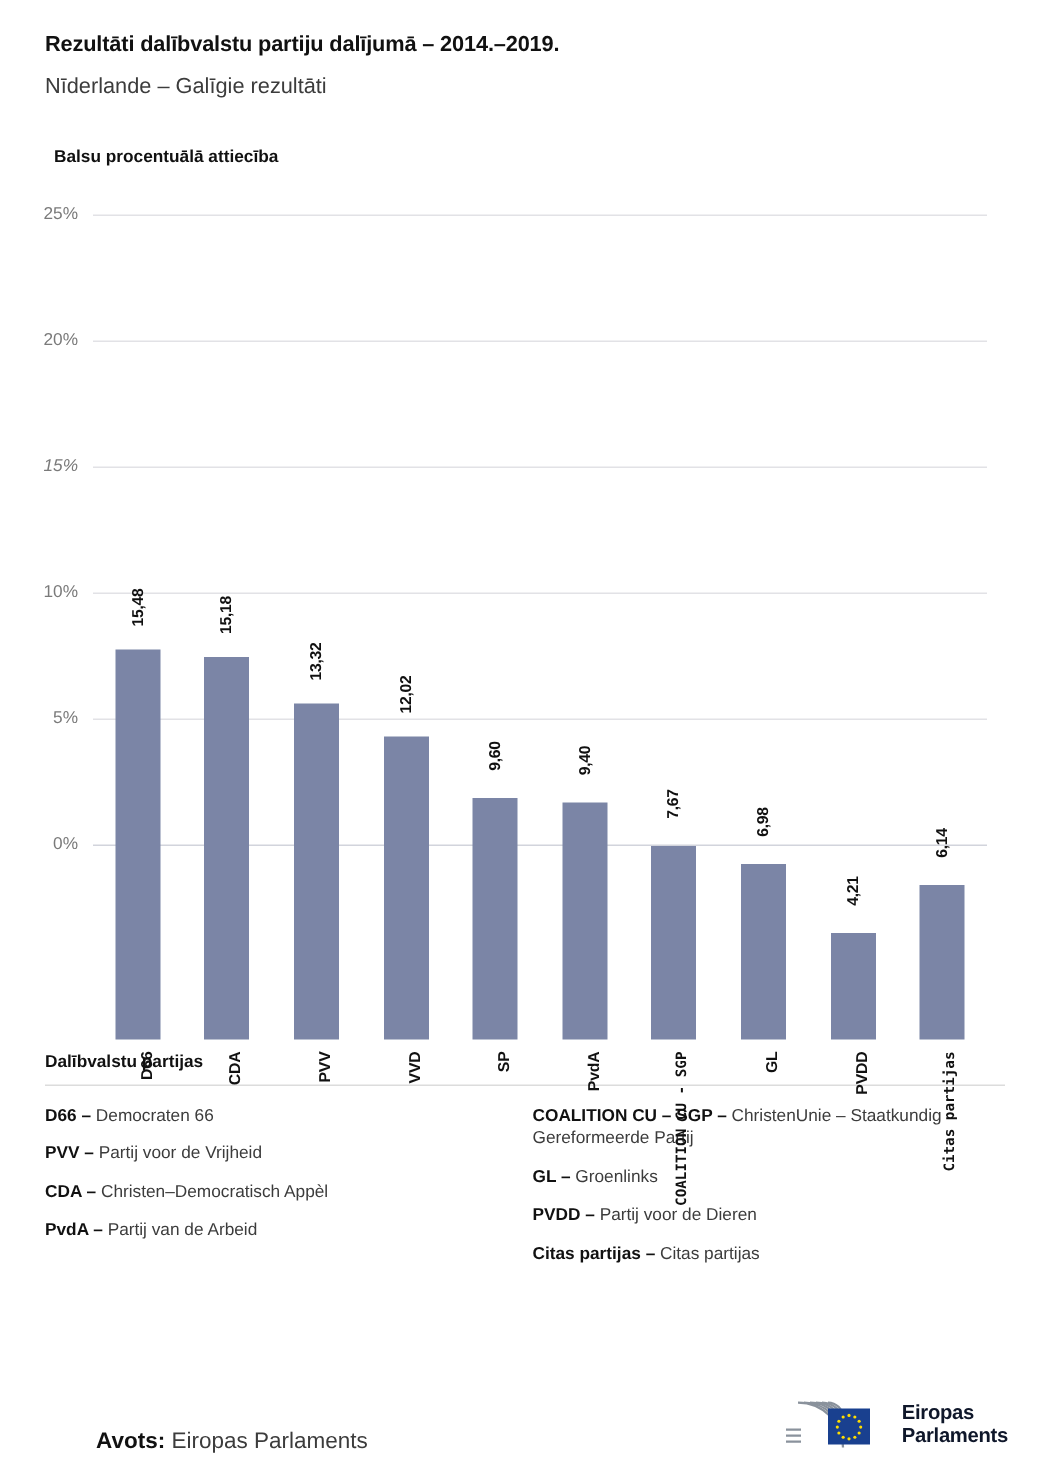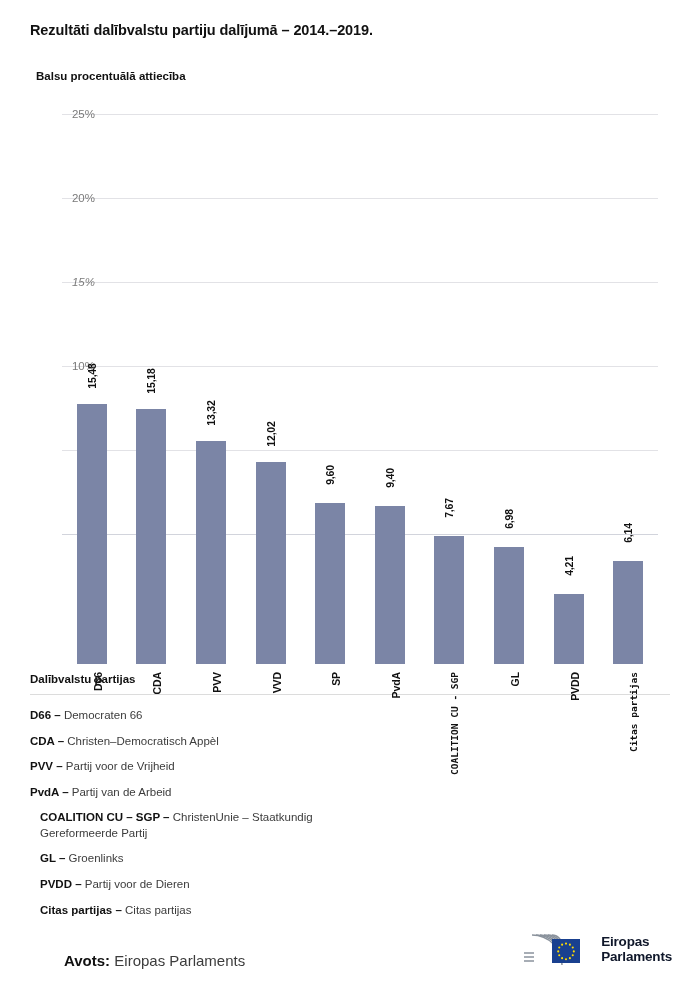--- a/index.html
+++ b/index.html
@@ -54,21 +54,20 @@
   }
   .gridline.baseline { background: #d2d4dc; height: 1px; }
   .ytick {
     position: absolute;
     left: 0;
     width: 52px;
     text-align: right;
     font-size: 11.5px;
     color: #7a7a7a;
     transform: translateY(-50%);
-    padding-left: 43px;
   }
   #bars-layer {
     position: absolute;
     left: 62px;
     right: 42px;
     top: 0;
     bottom: 0;
   }
   .bar-slot {
     position: absolute;
@@ -122,21 +121,20 @@
     color: #111111;
   }
   #legend-divider {
     margin-top: 9px;
     height: 1px;
     background: #dcdcdc;
   }
   #legend-cols {
     display: flex;
     margin-top: 13px;
-    flex-direction: column;
   }
   .legend-col { width: 50%; }
   .legend-col.right { padding-left: 10px; }
   .legend-item {
     font-size: 11.5px;
     color: #3c3c3c;
     line-height: 1.35;
     margin-bottom: 10px;
   }
   .legend-abbr {
@@ -172,20 +170,21 @@
     color: #0f172a;
     line-height: 1.08;
     letter-spacing: -0.2px;
   }
 </style>
 </head>
 <body>
 
 <div id="header">
   <div id="chart-title">Rezultāti dalībvalstu partiju dalījumā – 2014.–2019.</div>
+  <div id="chart-subtitle">Nīderlande – Galīgie rezultāti</div>
   <div id="axis-heading">Balsu procentuālā attiecība</div>
 </div>
 
 <div id="chart-area">
   <div id="gridlines">
       <div class="gridline baseline" style="top: 430px;"></div>
       <div class="gridline" style="top: 346px;"></div>
       <div class="gridline" style="top: 262px;"></div>
       <div class="gridline" style="top: 178px;"></div>
       <div class="gridline" style="top: 94px;"></div>
@@ -252,22 +251,22 @@
       </div>
     </div>
 </div>
 
 <div id="legend">
   <div id="legend-title">Dalībvalstu partijas</div>
   <div id="legend-divider"></div>
   <div id="legend-cols">
     <div class="legend-col left" id="legend-left">
         <div class="legend-item"><span class="legend-abbr">D66 – </span><span>Democraten 66</span></div>
+        <div class="legend-item"><span class="legend-abbr">PVV – </span><span>Partij voor de Vrijheid</span></div>
         <div class="legend-item"><span class="legend-abbr">CDA – </span><span>Christen–Democratisch Appèl</span></div>
-        <div class="legend-item"><span class="legend-abbr">PVV – </span><span>Partij voor de Vrijheid</span></div>
         <div class="legend-item"><span class="legend-abbr">PvdA – </span><span>Partij van de Arbeid</span></div>
       </div>
     <div class="legend-col right" id="legend-right">
         <div class="legend-item"><span class="legend-abbr">COALITION CU – SGP – </span><span>ChristenUnie – Staatkundig Gereformeerde Partij</span></div>
         <div class="legend-item"><span class="legend-abbr">GL – </span><span>Groenlinks</span></div>
         <div class="legend-item"><span class="legend-abbr">PVDD – </span><span>Partij voor de Dieren</span></div>
         <div class="legend-item"><span class="legend-abbr">Citas partijas – </span><span>Citas partijas</span></div>
       </div>
   </div>
 </div>

